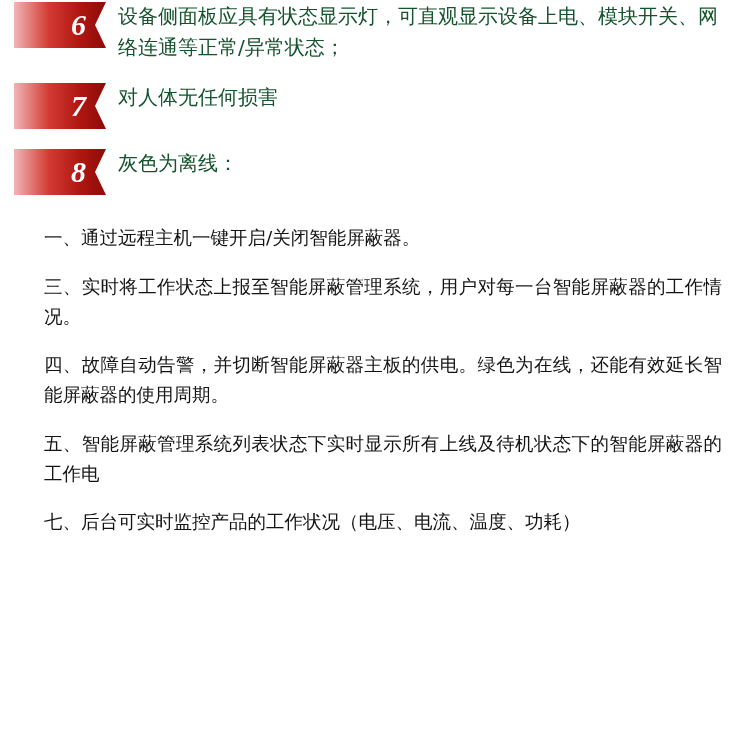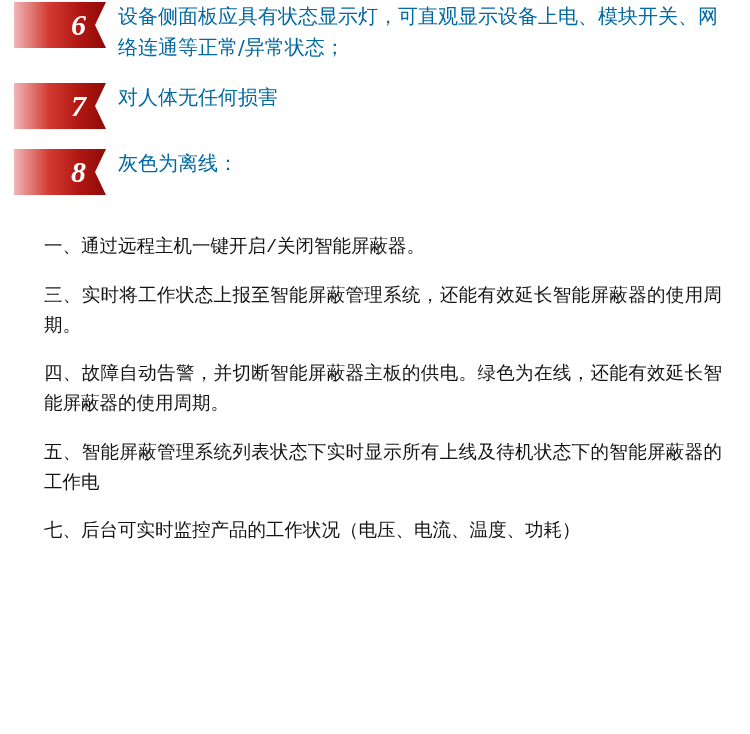--- a/index.html
+++ b/index.html
@@ -62,32 +62,31 @@
     font-style: italic;
     font-family: "Liberation Serif", serif;
     letter-spacing: 0;
     line-height: 1;
     padding-right: 6px;
   }
   .num-text {
     flex: 1 1 auto;
     font-size: 20px;
     line-height: 31px;
-    color: #0369a1;
+    color: #14532d;
     padding-left: 12px;
     padding-top: 1px;
     font-weight: 500;
   }
 
   
   .body-list {
-    margin-top: 38px;
+    margin-top: 28px;
     padding-left: 30px;
     padding-right: 14px;
-    font-family: Liberation Mono, monospace;
   }
   .body-item {
     font-size: 18.5px;
     line-height: 30px;
     color: #141414;
     margin-bottom: 5px;
     text-align: justify;
     font-weight: 500;
   }
 </style>
@@ -112,20 +111,20 @@
 
   <div class="num-row">
     <div class="num-badge">
       <span>8</span>
     </div>
     <div class="num-text">灰色为离线：</div>
   </div>
 
   <div class="body-list">
     <p class="body-item">一、通过远程主机一键开启/关闭智能屏蔽器。</p>
-    <p class="body-item">三、实时将工作状态上报至智能屏蔽管理系统，还能有效延长智能屏蔽器的使用周期。</p>
+    <p class="body-item">三、实时将工作状态上报至智能屏蔽管理系统，用户对每一台智能屏蔽器的工作情况。</p>
     <p class="body-item">四、故障自动告警，并切断智能屏蔽器主板的供电。绿色为在线，还能有效延长智能屏蔽器的使用周期。</p>
     <p class="body-item">五、智能屏蔽管理系统列表状态下实时显示所有上线及待机状态下的智能屏蔽器的工作电</p>
     <p class="body-item">七、后台可实时监控产品的工作状况（电压、电流、温度、功耗）</p>
 
   </div>
 
 </div>
 
 </body></html>

